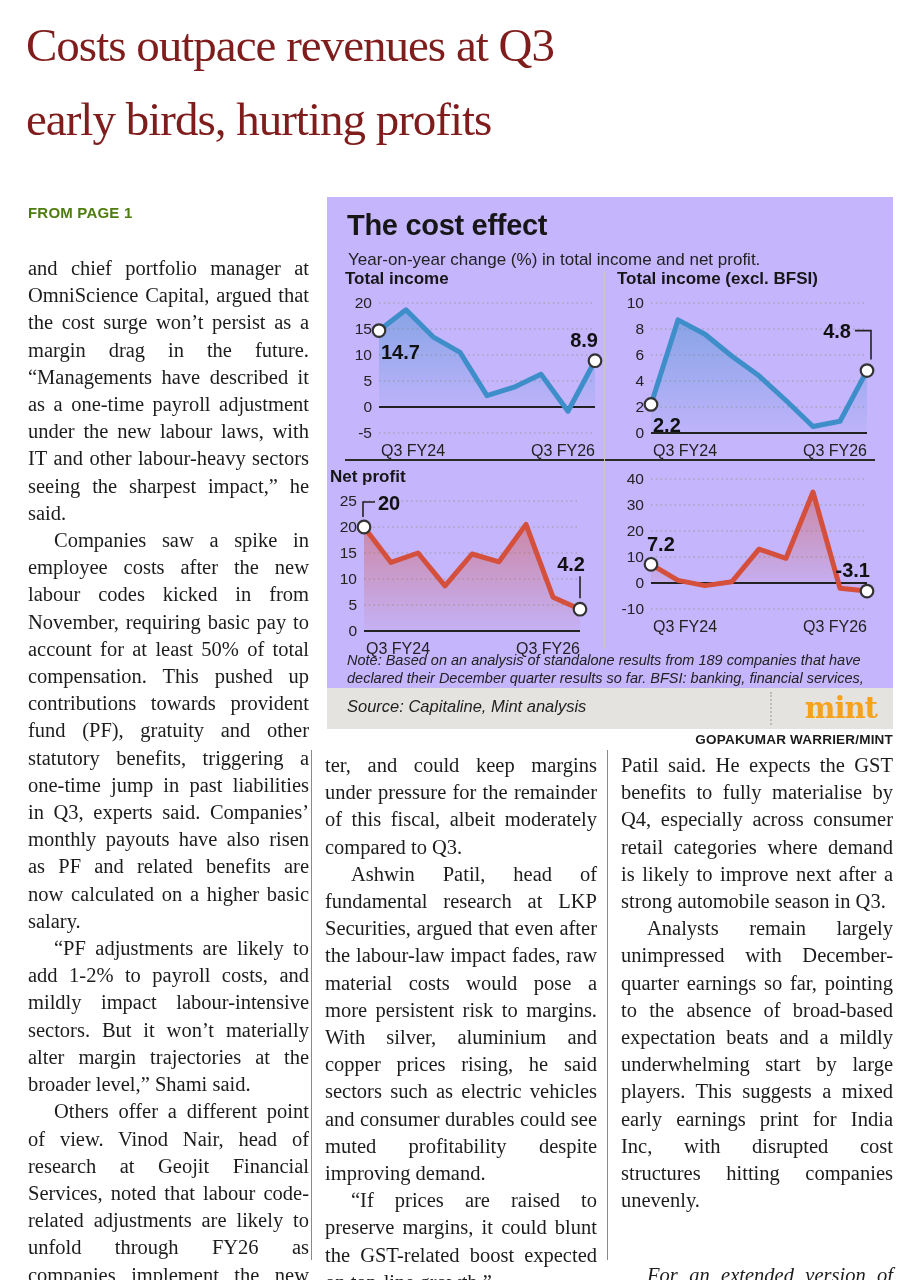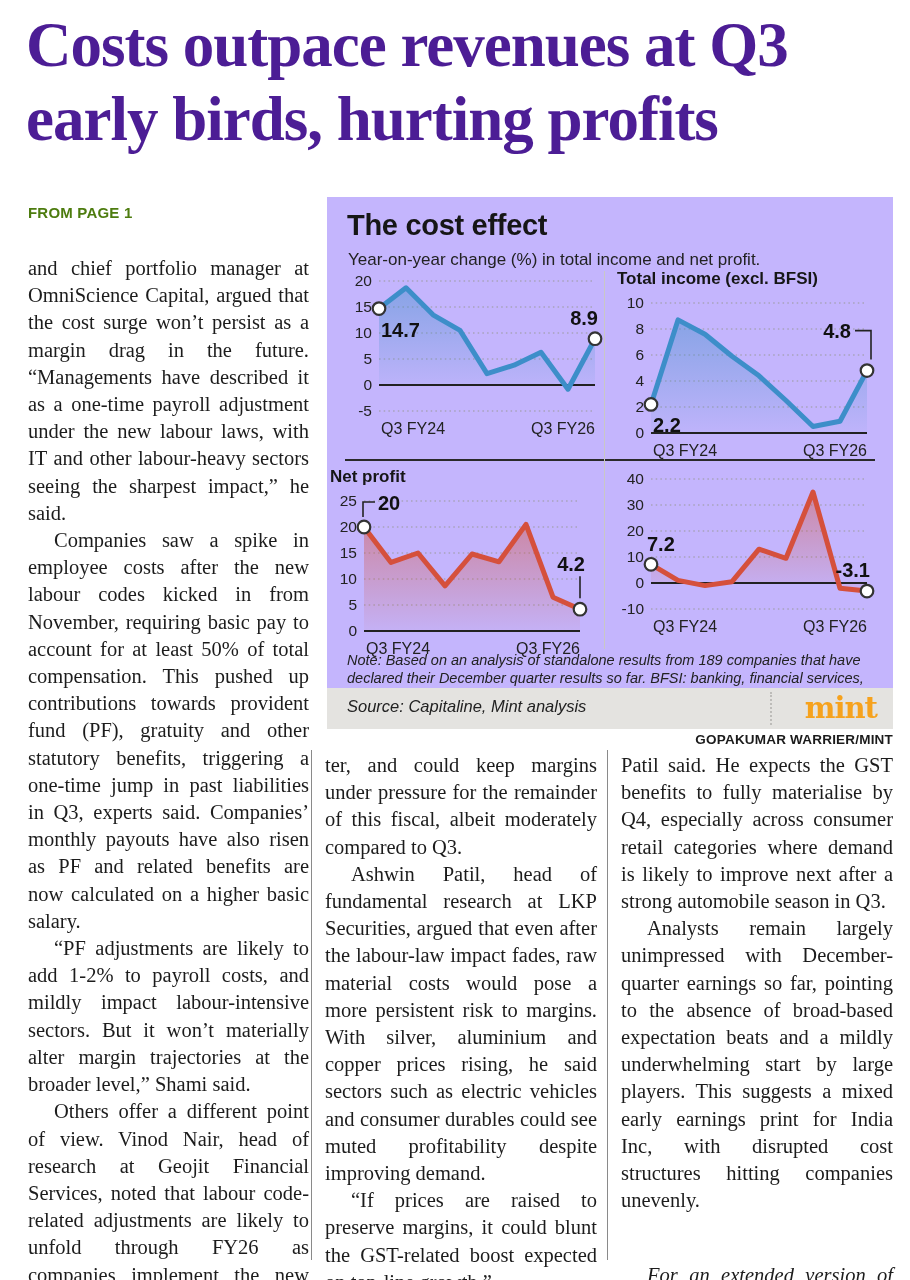--- a/index.html
+++ b/index.html
@@ -1,20 +1,20 @@
 <!DOCTYPE html>
 <html><head>
 <meta charset="utf-8">
 <style>
   html,body{margin:0;padding:0;background:#fff;}
   body{width:910px;height:1280px;position:relative;font-family:"Liberation Serif",serif;color:#1a1a1a;overflow:hidden;}
 
   .headline{position:absolute;left:26px;top:8px;width:860px;
-    font-family:"Liberation Serif",serif;font-weight:bold;font-size:63px;line-height:74px;
-    letter-spacing:-1px;color:#4c1d95;}
+    font-family:"Liberation Serif",serif;font-weight:normal;font-size:47px;line-height:74px;
+    letter-spacing:-1px;color:#7f1d1d;}
   .kicker{position:absolute;left:28px;top:204px;font-family:"Liberation Sans",sans-serif;
     font-weight:bold;font-size:15px;color:#4d7c0f;letter-spacing:.2px;}
 
   
   .igbox{position:absolute;left:327px;top:197px;width:566px;height:532px;background:#c4b5fd;}
   .ig-title{position:absolute;left:20px;top:12px;font-family:"Liberation Sans",sans-serif;
     font-weight:bold;font-size:29px;color:#161616;letter-spacing:-.3px;}
   .ig-sub{position:absolute;left:21px;top:53px;font-family:"Liberation Sans",sans-serif;
     font-size:17px;color:#222;}
   .cell{position:absolute;width:258px;}
@@ -59,20 +59,21 @@
   <div>early birds, hurting profits</div>
 </div>
 
 <div class="kicker">FROM PAGE 1</div>
 
 <div class="igbox">
   <div class="ig-title">The cost effect</div>
   <div class="ig-sub">Year-on-year change (%) in total income and net profit.</div>
 
   <div class="cell" style="left:18px;top:72px">
+    <div class="ct">Total income</div>
     <div class="cplot"><svg width="258" height="172" viewBox="0 0 258 172">
           <defs>
             <linearGradient id="g0" x1="0" y1="0" x2="0" y2="1">
               <stop offset="0" stop-color="#3d8ec9" stop-opacity="0.45"></stop>
               <stop offset="1" stop-color="#3d8ec9" stop-opacity="0.04"></stop>
             </linearGradient>
           </defs>
           <text x="27" y="17" class="tick" text-anchor="end">20</text>
           <line x1="34" x2="250" y1="12" y2="12" stroke="#999" stroke-width="1.2" stroke-dasharray="1.5 3.2"></line>
           <text x="27" y="43" class="tick" text-anchor="end">15</text>

